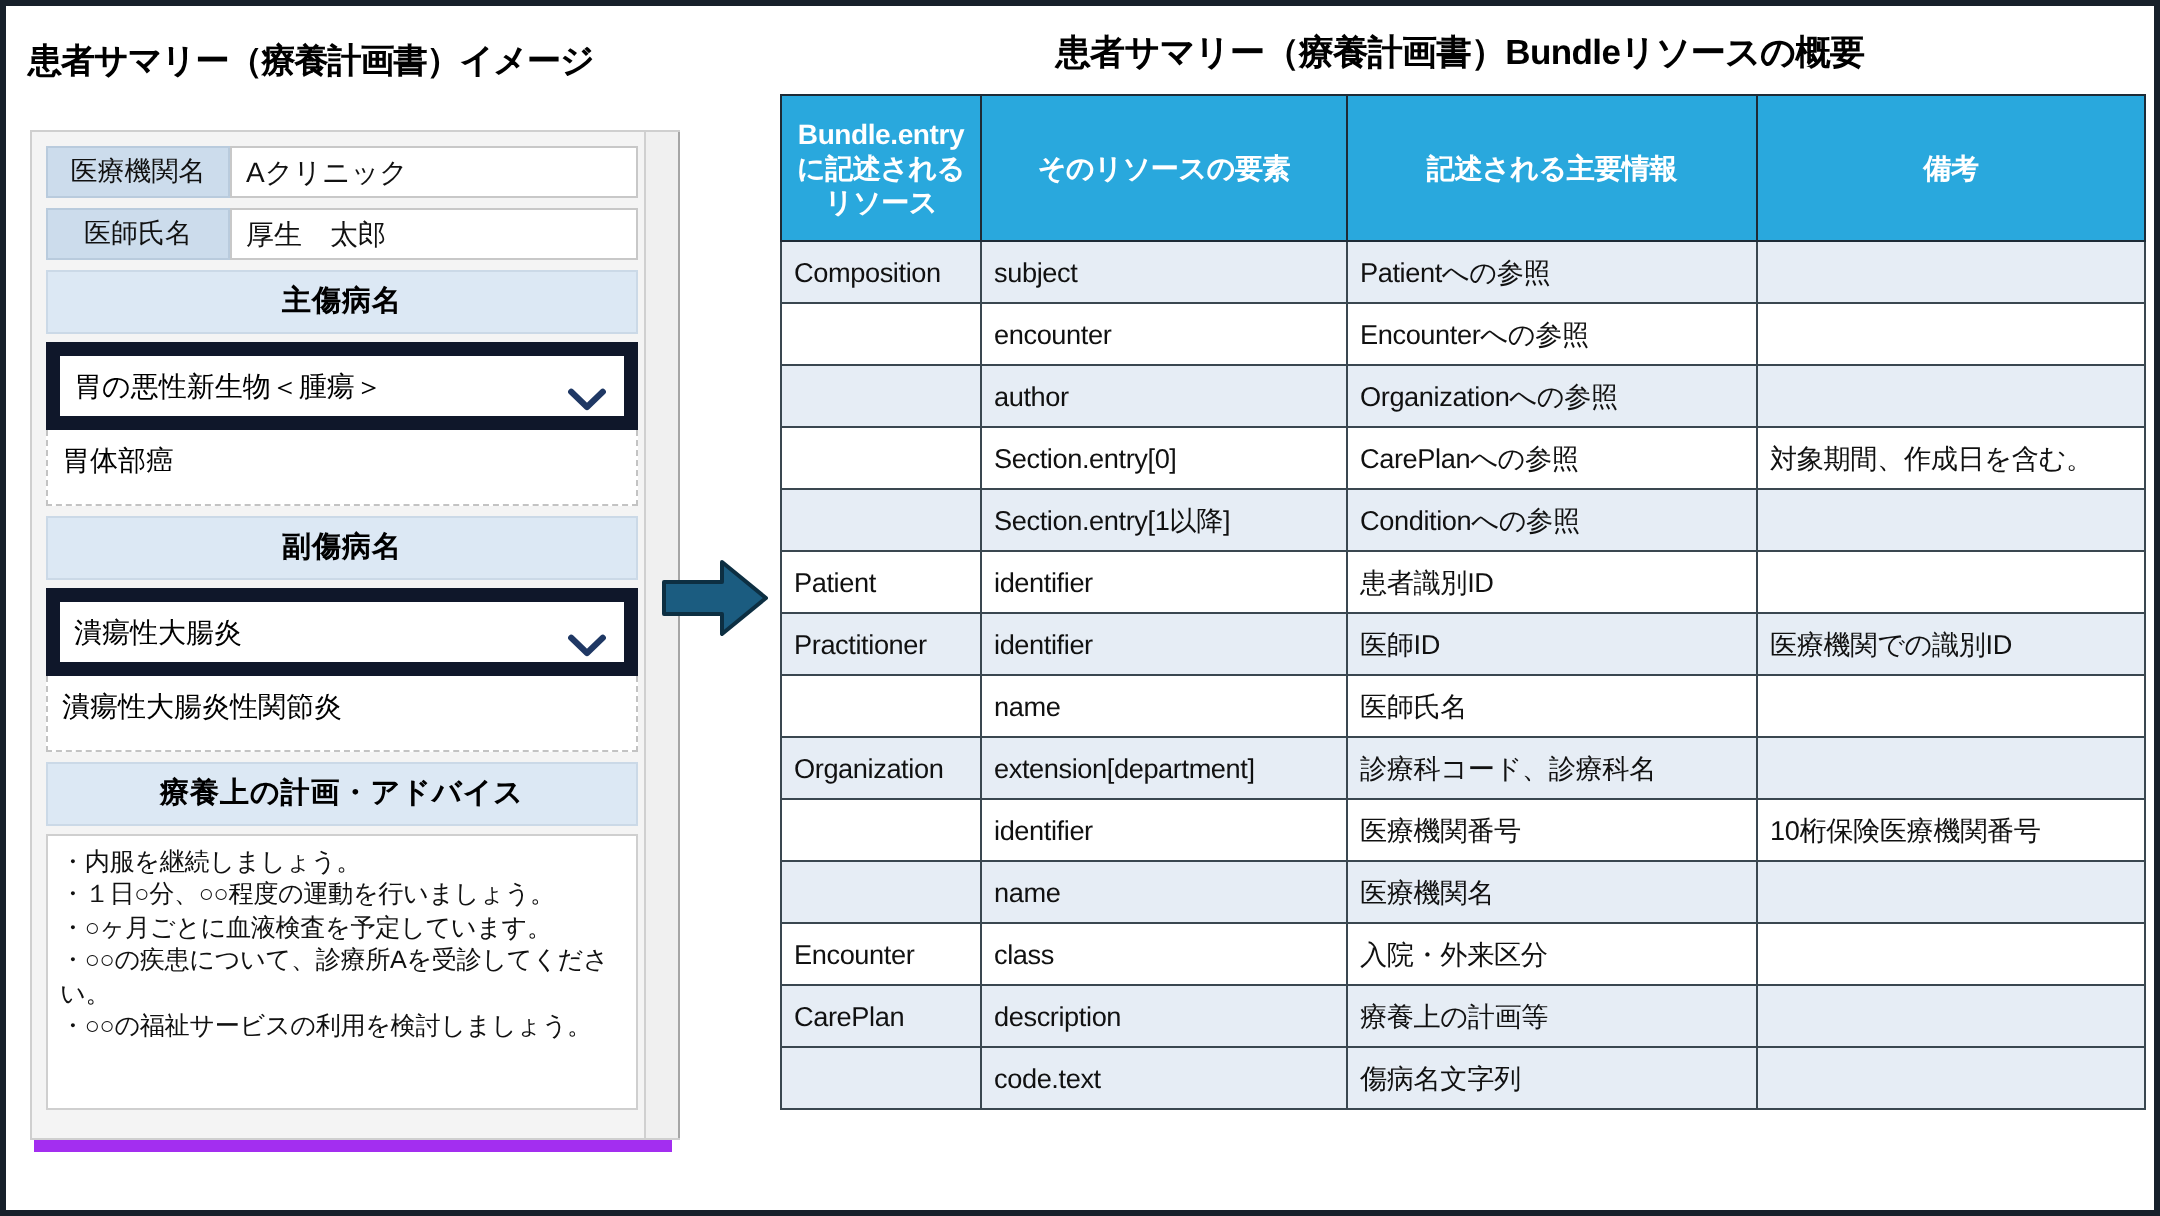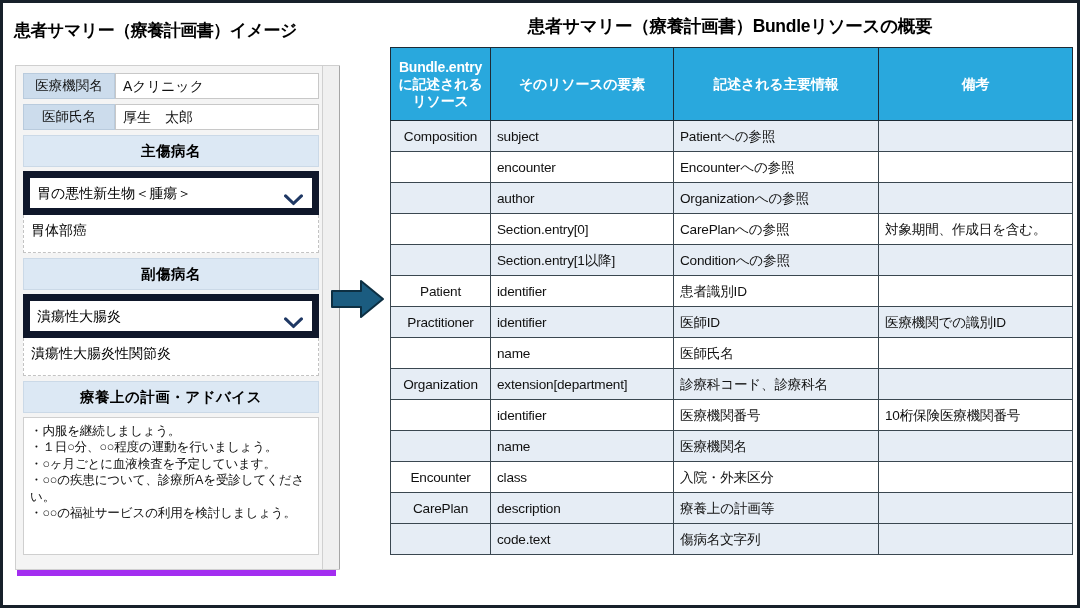--- a/index.html
+++ b/index.html
@@ -224,21 +224,21 @@
     font-size: 13.6px;
     line-height: 17px;
     padding: 4px 6px;
     vertical-align: middle;
     color: #111;
     height: 22px;
     letter-spacing: -0.2px;
   }
   #bundle-table tr.shade td { background: #e6edf5; }
   #bundle-table tr.plain td { background: #ffffff; }
-  td.c0 { text-align: center; }
+  td.c0 { text-align: left; }
   td.c0.center { text-align: center; }
 </style>
 </head>
 <body>
 
 <div id="page">
 
   <div id="left-pane">
 
     <div id="left-title">患者サマリー（療養計画書）イメージ</div>

